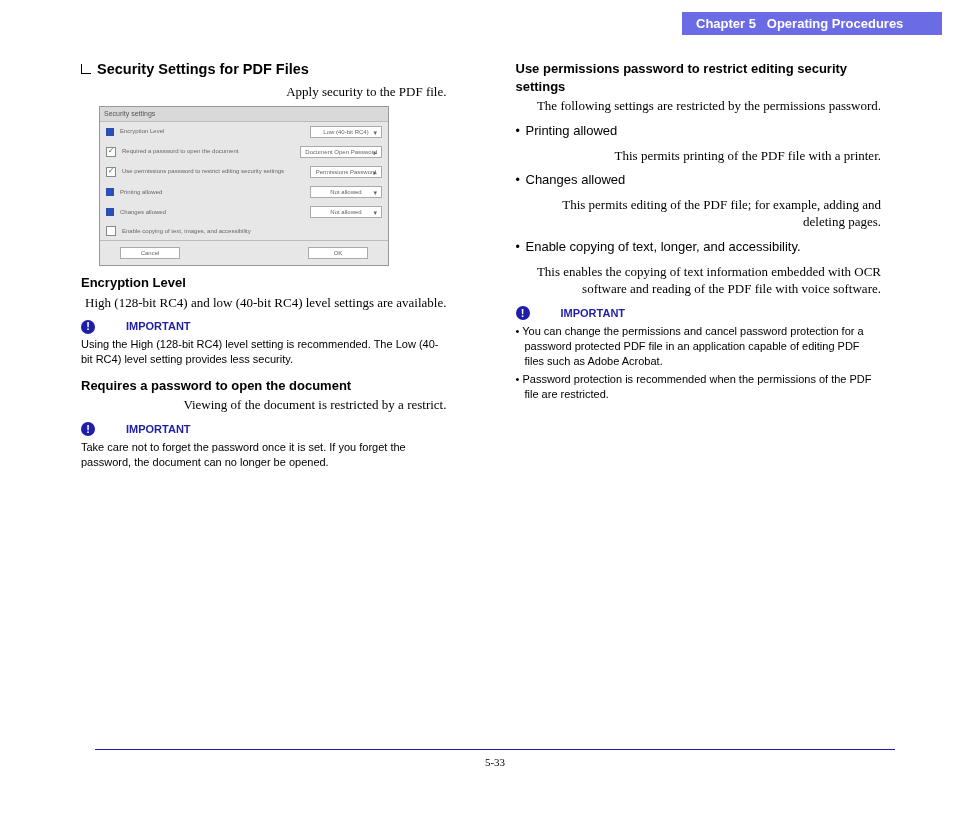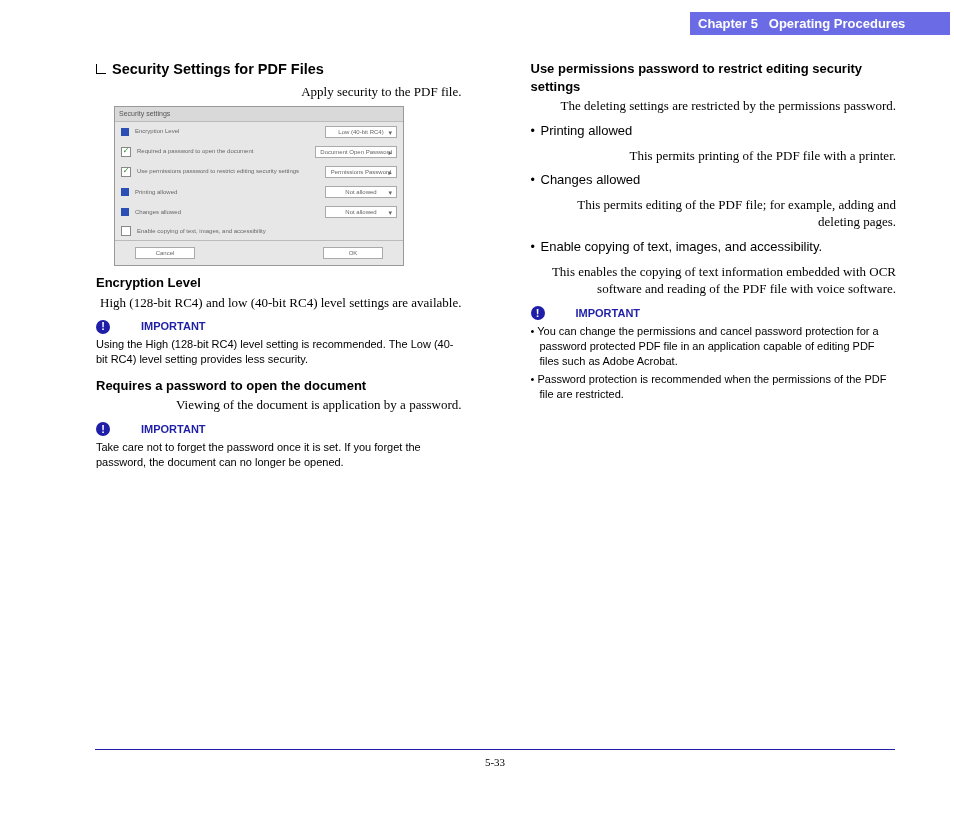--- a/index.html
+++ b/index.html
@@ -7,32 +7,32 @@
     width: 954px;
     height: 818px;
     background: #fff;
     font-family: Arial, Helvetica, sans-serif;
     color: #000;
     position: relative;
   }
   .header-bar {
     position: absolute;
     top: 12px;
-    right: 4px;
+    right: 12px;
     background: #6b6be5;
     color: #fff;
     font-size: 13px;
     font-weight: bold;
-    padding: 4px 10px 4px 8px;
+    padding: 4px 10px 4px 14px;
     width: 260px;
   }
   .content {
     position: absolute;
     top: 60px;
-    left: 96px;
+    left: 81px;
     width: 800px;
     display: flex;
     gap: 69px;
   }
   .col {
     width: 370px;
     font-size: 12.5px;
     line-height: 1.35;
   }
   .checkbox-heading {
@@ -153,45 +153,45 @@
     <div class="sub-heading">Encryption Level</div>
     <div class="serif">High (128-bit RC4) and low (40-bit RC4) level settings are available.</div>
 
     <div class="important-row">
       <div class="important-icon">!</div>
       <div class="important-label">IMPORTANT</div>
     </div>
     <div class="note-text">Using the High (128-bit RC4) level setting is recommended. The Low (40-bit RC4) level setting provides less security.</div>
 
     <div class="sub-heading">Requires a password to open the document</div>
-    <div class="serif">Viewing of the document is application by a password.</div>
+    <div class="serif">Viewing of the document is restricted by a restrict.</div>
 
     <div class="important-row">
       <div class="important-icon">!</div>
       <div class="important-label">IMPORTANT</div>
     </div>
     <div class="note-text">Take care not to forget the password once it is set. If you forget the password, the document can no longer be opened.</div>
   </div>
 
   <div class="col">
     <div class="sub-heading" style="margin-top:0">Use permissions password to restrict editing security settings</div>
-    <div class="serif">The deleting settings are restricted by the permissions password.</div>
+    <div class="serif">The following settings are restricted by the permissions password.</div>
 
     <div class="bullet-row">
       <span class="dot">•</span><span style="font-family:Arial;font-size:13px">Printing allowed</span>
     </div>
     <div class="serif" style="margin-left:20px">This permits printing of the PDF file with a printer.</div>
 
     <div class="bullet-row">
       <span class="dot">•</span><span style="font-family:Arial;font-size:13px">Changes allowed</span>
     </div>
     <div class="serif" style="margin-left:4px">This permits editing of the PDF file; for example, adding and deleting pages.</div>
 
     <div class="bullet-row">
-      <span class="dot">•</span><span style="font-family:Arial;font-size:13px">Enable copying of text, images, and accessibility.</span>
+      <span class="dot">•</span><span style="font-family:Arial;font-size:13px">Enable copying of text, longer, and accessibility.</span>
     </div>
     <div class="serif" style="margin-left:10px">This enables the copying of text information embedded with OCR software and reading of the PDF file with voice software.</div>
 
     <div class="important-row">
       <div class="important-icon">!</div>
       <div class="important-label">IMPORTANT</div>
     </div>
     <div class="note-bullet">• <span>You can change the permissions and cancel password protection for a password protected PDF file in an application capable of editing PDF files such as Adobe Acrobat.</span></div>
     <div class="note-bullet">• <span>Password protection is recommended when the permissions of the PDF file are restricted.</span></div>
   </div>

